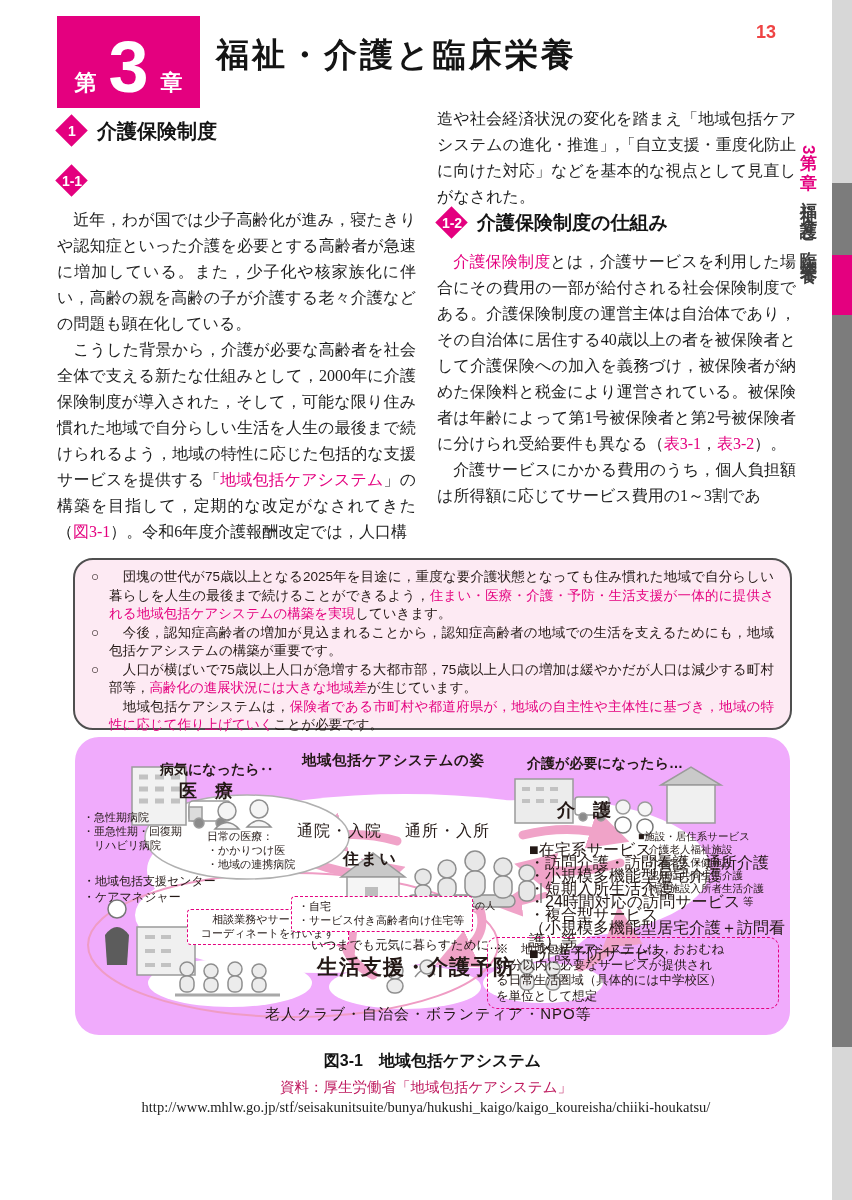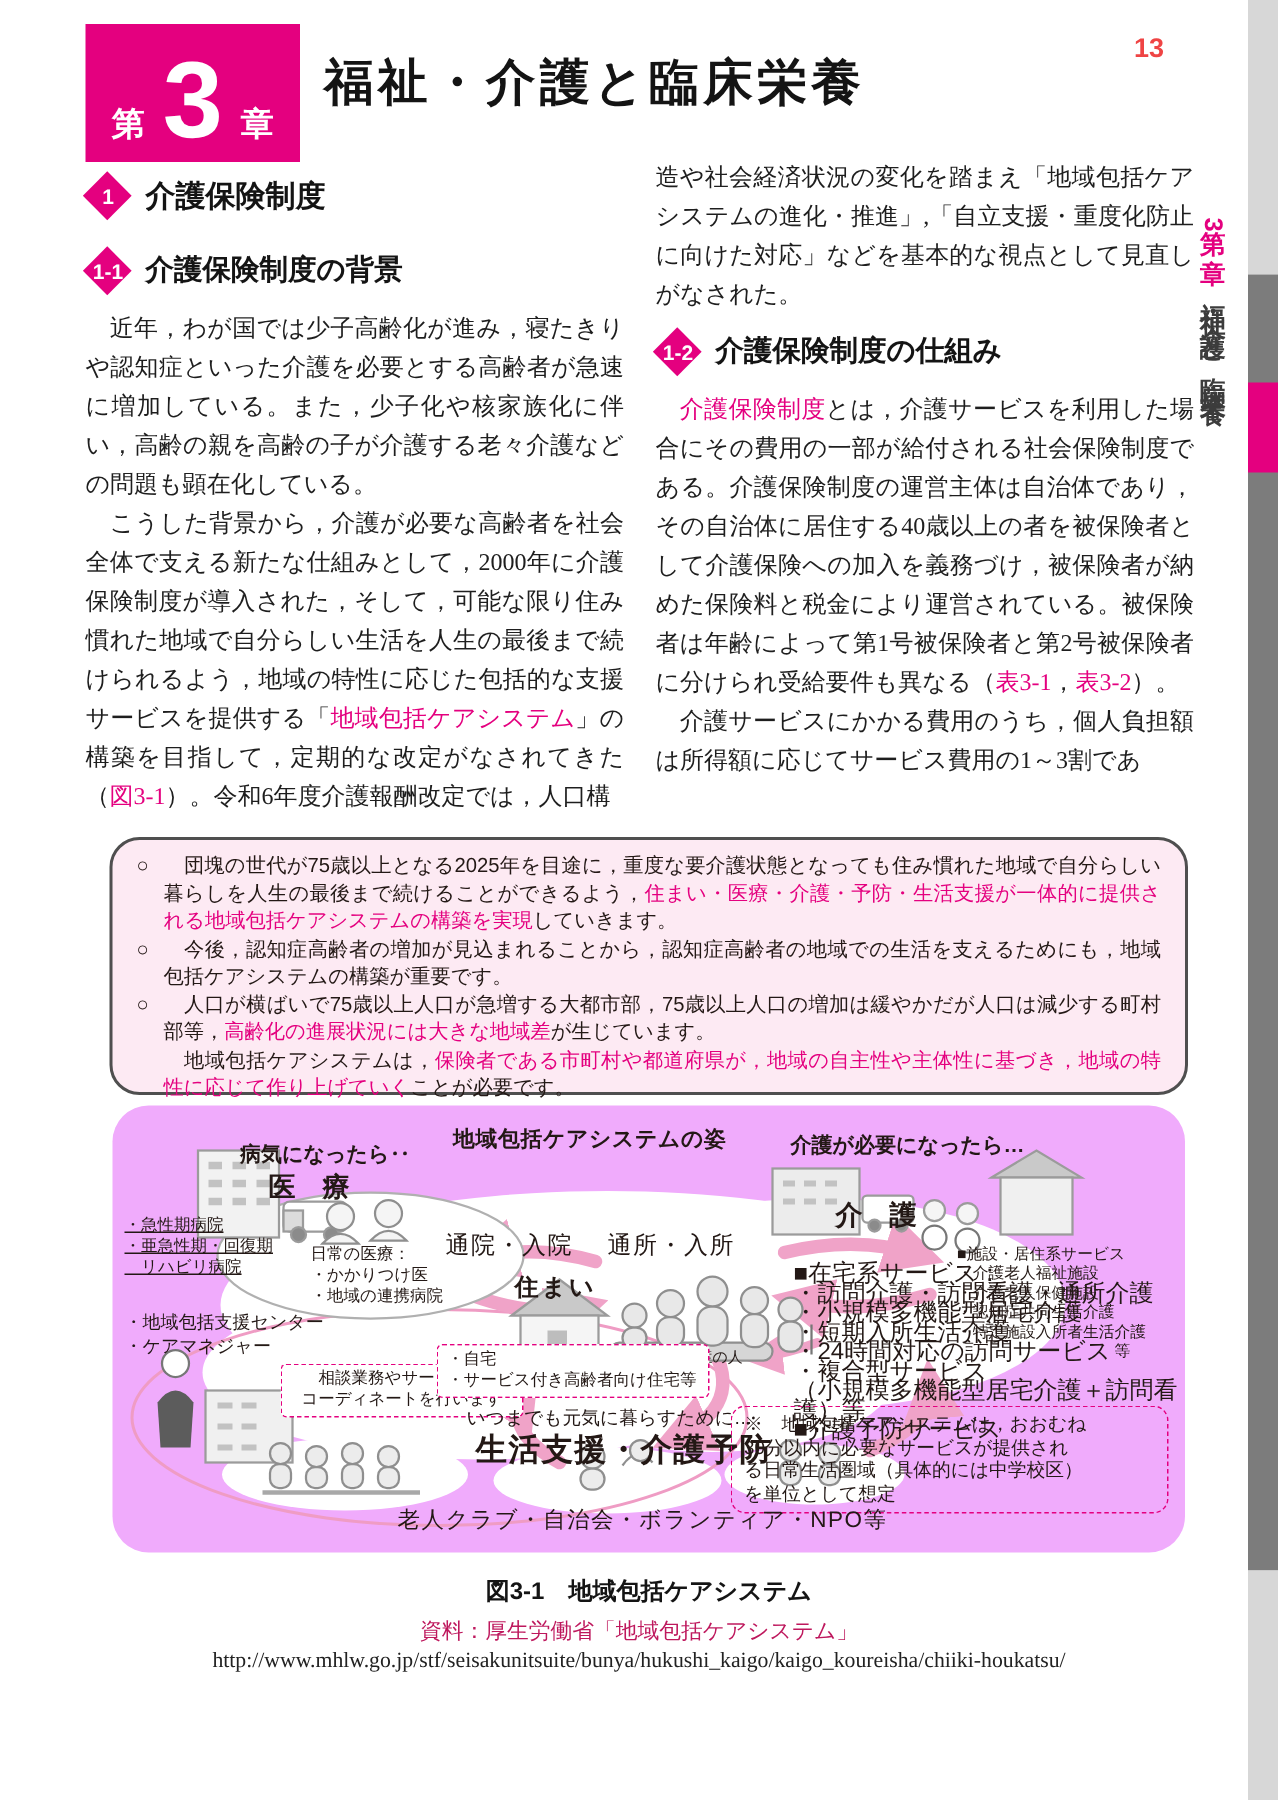--- a/index.html
+++ b/index.html
@@ -91,29 +91,28 @@
           <span class="dm"></span>
           <span class="tx">1</span>
         </span>
       <span>介護保険制度</span>
     </div>
     <div class="sub-head">
       <span class="badge">
           <span class="dm"></span>
           <span class="tx">1-1</span>
         </span>
-      <span>介護保険制度の背景</span>
     </div>
     <p>　近年，わが国では少子高齢化が進み，寝たきりや認知症といった介護を必要とする高齢者が急速に増加している。また，少子化や核家族化に伴い，高齢の親を高齢の子が介護する老々介護などの問題も顕在化している。</p>
     <p><span>　こうした背景から，介護が必要な高齢者を社会全体で支える新たな仕組みとして，2000年に介護保険制度が導入された，そして，可能な限り住み慣れた地域で自分らしい生活を人生の最後まで続けられるよう，地域の特性に応じた包括的な支援サービスを提供する「</span><span class="pk">地域包括ケアシステム</span><span>」の構築を目指して，定期的な改定がなされてきた（</span><span class="pk">図3-1</span><span>）。令和6年度介護報酬改定では，人口構</span></p>
   </div>
 
   <div class="col col-right">
     <p>造や社会経済状況の変化を踏まえ「地域包括ケアシステムの進化・推進」,「自立支援・重度化防止に向けた対応」などを基本的な視点として見直しがなされた。</p>
-    <div class="sub-head" style="margin-top:12px;">
+    <div class="sub-head" style="">
       <span class="badge">
           <span class="dm"></span>
           <span class="tx">1-2</span>
         </span>
       <span>介護保険制度の仕組み</span>
     </div>
     <p><span>　</span><span class="pk">介護保険制度</span><span>とは，介護サービスを利用した場合にその費用の一部が給付される社会保険制度である。介護保険制度の運営主体は自治体であり，その自治体に居住する40歳以上の者を被保険者として介護保険への加入を義務づけ，被保険者が納めた保険料と税金により運営されている。被保険者は年齢によって第1号被保険者と第2号被保険者に分けられ受給要件も異なる（</span><span class="pk">表3-1</span><span>，</span><span class="pk">表3-2</span><span>）。</span></p>
     <p>　介護サービスにかかる費用のうち，個人負担額は所得額に応じてサービス費用の1～3割であ</p>
   </div>
 
@@ -233,21 +232,21 @@
         <circle cx="452" cy="230" r="7"></circle>
           <rect x="445" y="237" width="14" height="16" rx="6"></rect>
         <circle cx="478" cy="232" r="7"></circle>
           <rect x="471" y="239" width="14" height="14" rx="6"></rect>
       </g>
     </svg>
 
     <div class="dgl" style="left:227px;top:14px;font-size:14.5px;font-weight:bold;letter-spacing:.5px;">地域包括ケアシステムの姿</div>
     <div class="dgl" style="left:85px;top:24px;font-size:14px;font-weight:bold;">病気になったら‥</div>
     <div class="dgl" style="left:104px;top:43px;font-size:18px;font-weight:bold;">医　療</div>
-    <div class="dgl" style="left:8px;top:74px;font-size:11px;text-decoration:underline;">・急性期病院
+    <div class="dgl" style="left:8px;top:74px;font-size:11px;">・急性期病院
 ・亜急性期・回復期
 　リハビリ病院</div>
     <div class="dgl" style="left:132px;top:93px;font-size:11px;">日常の医療：
 ・かかりつけ医
 ・地域の連携病院</div>
     <div class="dgl" style="left:222px;top:84px;font-size:16px;letter-spacing:1px;">通院・入院</div>
     <div class="dgl" style="left:330px;top:84px;font-size:16px;letter-spacing:1px;">通所・入所</div>
     <div class="dgl" style="left:268px;top:112px;font-size:16px;font-weight:bold;letter-spacing:2px;">住まい</div>
     <div class="dgl" style="left:370px;top:163px;font-size:10px;">認知症の人</div>
     <div class="dgl" style="left:452px;top:18px;font-size:14px;font-weight:bold;">介護が必要になったら…</div>

